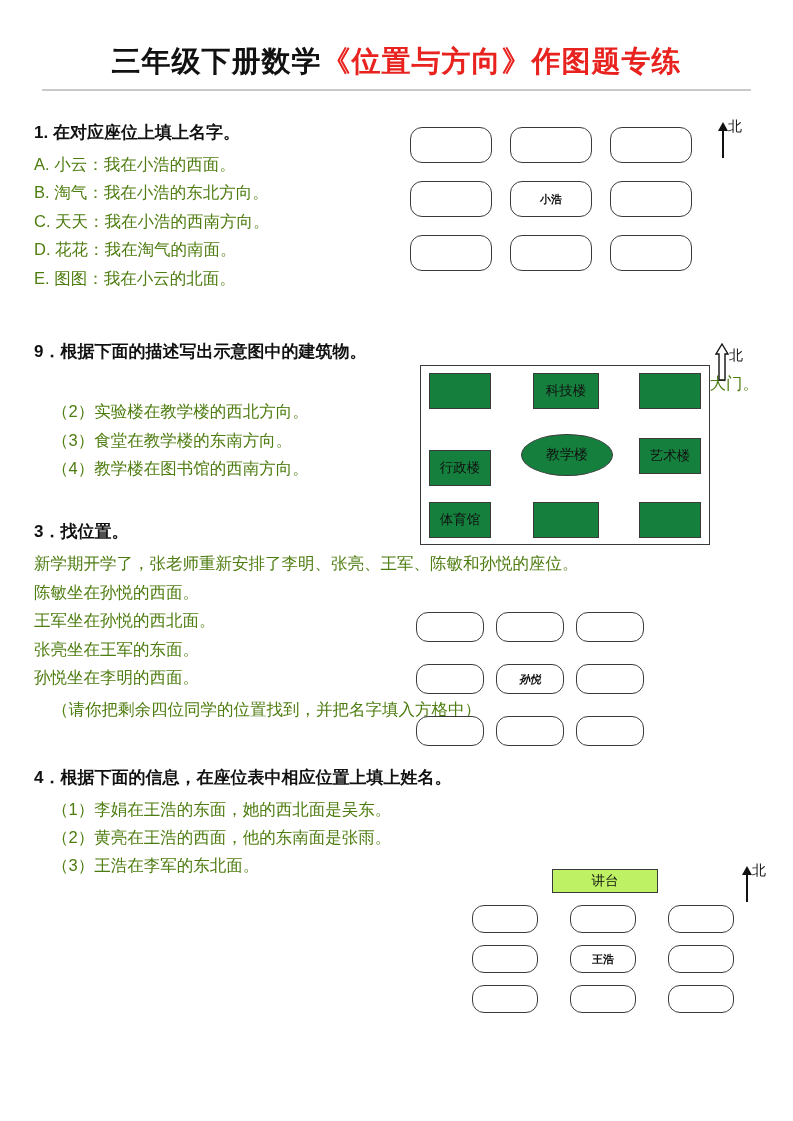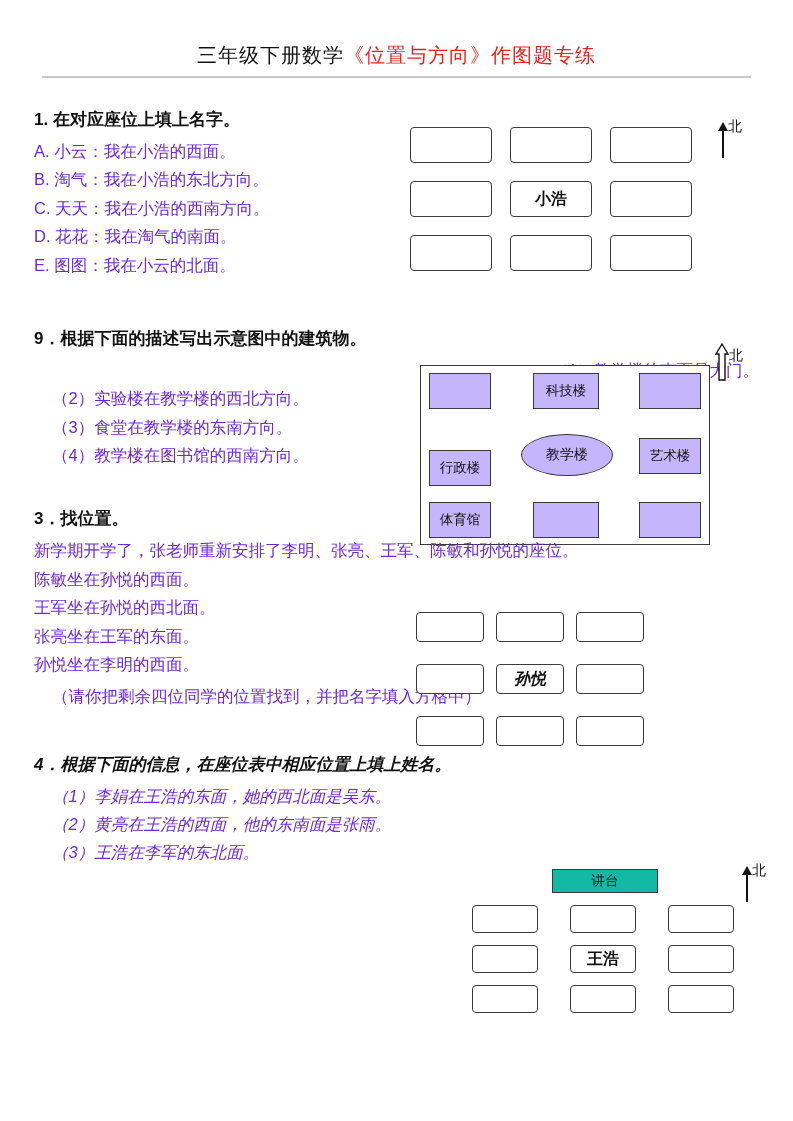--- a/index.html
+++ b/index.html
@@ -22,22 +22,22 @@
     box-sizing: border-box;
     padding: 34px 34px 0 34px;
   }
 
   
   .title-wrap {
     text-align: center;
     padding-top: 8px;
   }
   .title {
-    font-size: 20px;
-    font-weight: normal;
+    font-size: 29px;
+    font-weight: bold;
     letter-spacing: 1px;
     white-space: nowrap;
     display: inline-block;
   }
   .title .t-black { color: #111111; }
   .title .t-red { color: #e8231f; }
   .title-rule {
     margin: 7px 8px 0 8px;
     height: 2px;
     background: #c9c9c9;
@@ -46,40 +46,40 @@
   
   .section { position: relative; }
   .q-head {
     font-size: 17px;
     font-weight: bold;
     color: #111;
     margin: 0;
   }
   .q-line {
     font-size: 16.5px;
-    color: #6d28d9;
+    color: #4d7c0f;
     margin: 0;
     line-height: 1.72;
     white-space: nowrap;
   }
   .q-line.indent { padding-left: 18px; }
 
   
   .grid {
     position: absolute;
     display: grid;
   }
   .cell {
     border: 1.4px solid #3a3a3a;
-    border-radius: 4px;
+    border-radius: 12px;
     background: #fff;
     display: flex;
     align-items: center;
     justify-content: center;
-    font-size: 16px;
+    font-size: 11px;
     font-weight: bold;
     color: #111;
     box-sizing: border-box;
   }
 
   
   .north {
     position: absolute;
     width: 34px;
     text-align: center;
@@ -115,38 +115,38 @@
   
   .map2 {
     position: absolute;
     border: 1.4px solid #3a3a3a;
     background: #fff;
     box-sizing: border-box;
   }
   .mbox {
     position: absolute;
     border: 1.4px solid #3a3a3a;
-    background: #c4b5fd;
+    background: #15803d;
     box-sizing: border-box;
     display: flex;
     align-items: center;
     justify-content: center;
     font-size: 13.5px;
     color: #111;
   }
   .mbox.oval {
     border-radius: 50%;
     font-size: 14px;
   }
 
   
   .podium {
     position: absolute;
     border: 1.4px solid #3a3a3a;
-    background: #14b8a6;
+    background: #bef264;
     box-sizing: border-box;
     display: flex;
     align-items: center;
     justify-content: center;
     font-size: 13.5px;
     color: #111;
   }
 </style>
 </head>
 <body>
@@ -231,21 +231,21 @@
     <div class="cell"></div>
     <div class="cell"></div>
     <div class="cell"></div>
     <div class="cell">孙悦</div>
     <div class="cell"></div>
     <div class="cell"></div>
     <div class="cell"></div>
     <div class="cell"></div>
   </div>
 
-  <div class="section" style="margin-top:42px;font-style:italic;">
+  <div class="section" style="margin-top:42px;">
     <div class="q-head">4．根据下面的信息，在座位表中相应位置上填上姓名。</div>
     <div class="q-line indent" style="margin-top:6px;">（1）李娟在王浩的东面，她的西北面是吴东。</div>
     <div class="q-line indent">（2）黄亮在王浩的西面，他的东南面是张雨。</div>
     <div class="q-line indent">（3）王浩在李军的东北面。</div>
   </div>
 
   <div class="north" style="left:736px; top:862px;">
     <div class="arrow-stick"></div>
     <div class="arrow-shaft"></div>
     <div class="arrow-label">北</div>

